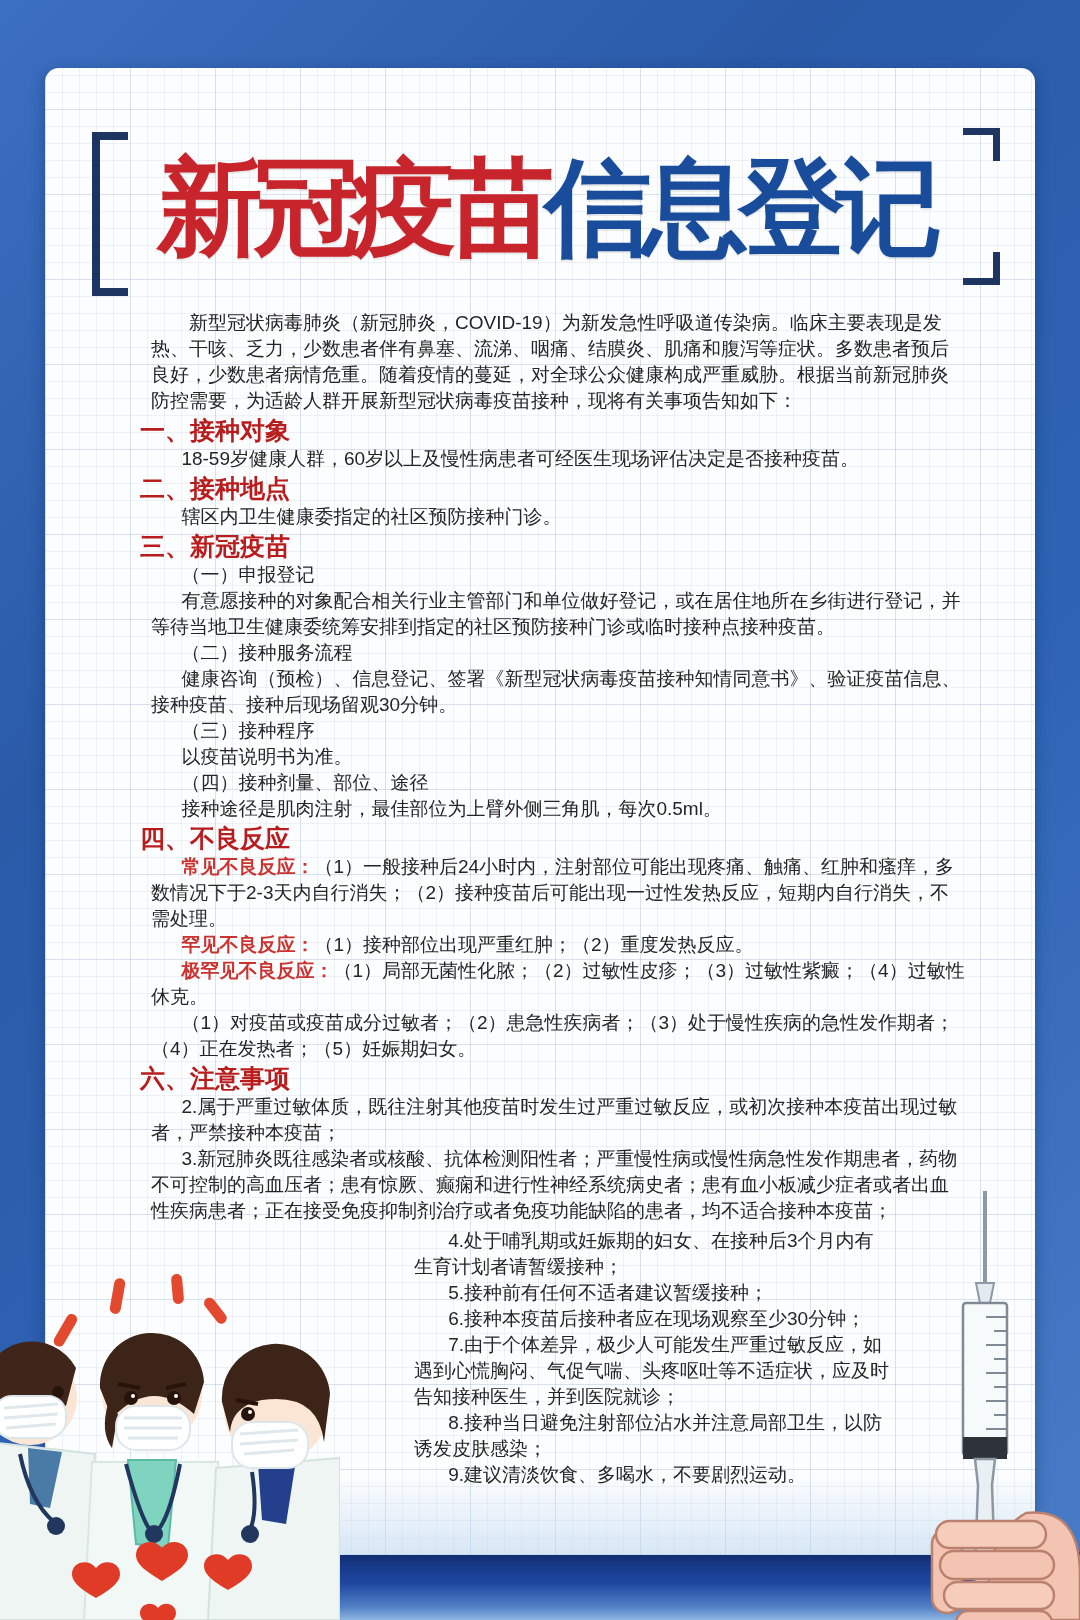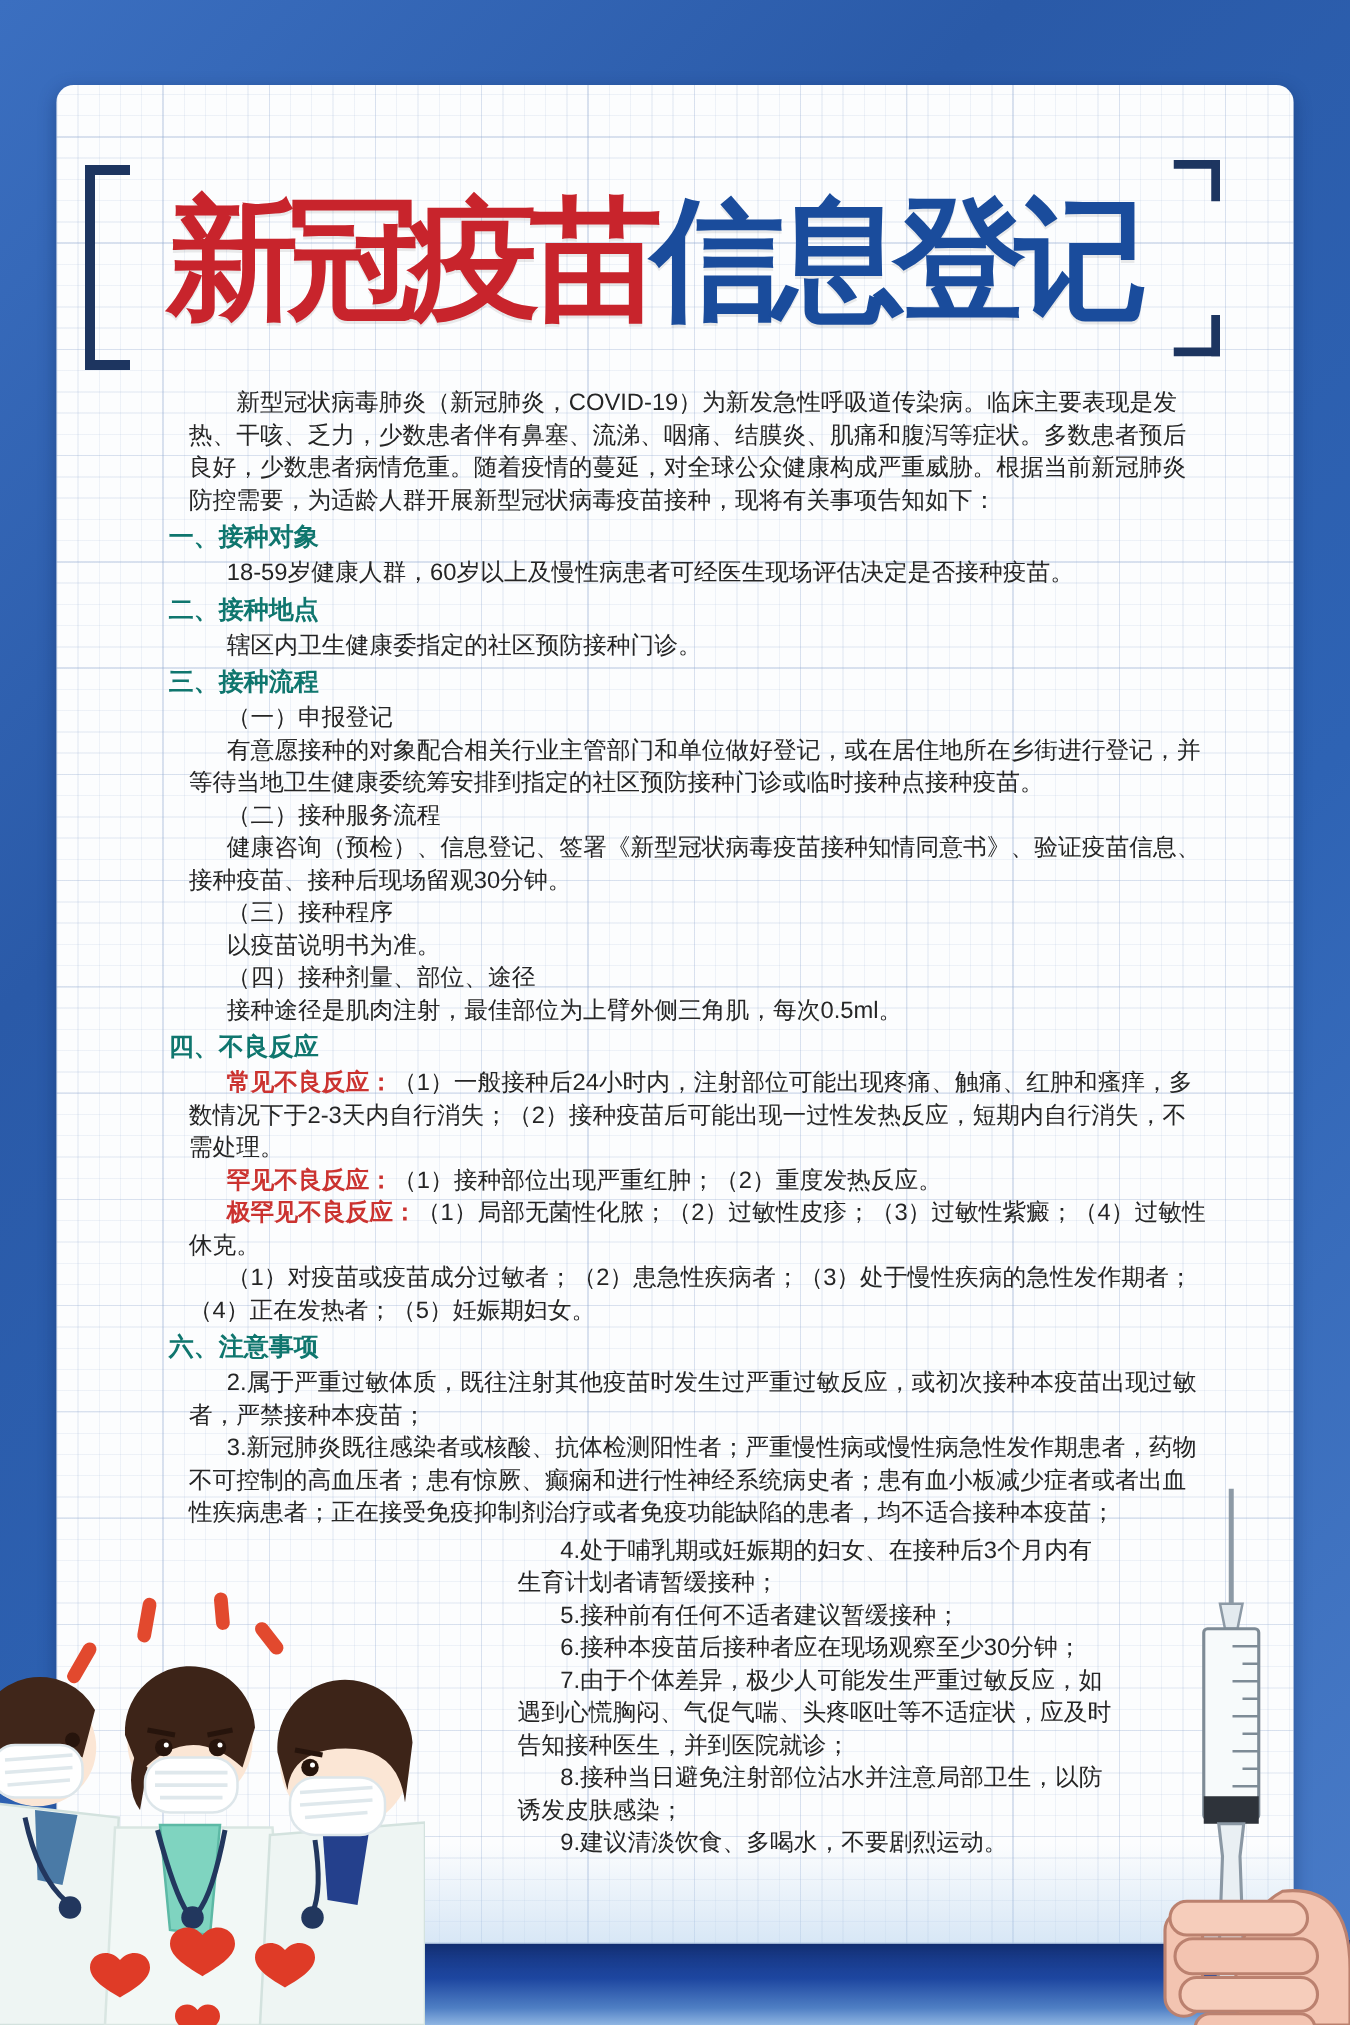--- a/index.html
+++ b/index.html
@@ -29,21 +29,21 @@
       repeating-linear-gradient(0deg,rgba(140,165,205,.22) 0 1px,transparent 1px 85px),
       repeating-linear-gradient(90deg,rgba(140,165,205,.22) 0 1px,transparent 1px 85px),
       repeating-linear-gradient(0deg,rgba(140,165,205,.13) 0 1px,transparent 1px 17px),
       repeating-linear-gradient(90deg,rgba(140,165,205,.13) 0 1px,transparent 1px 17px);
     box-shadow:0 4px 14px rgba(10,30,70,.35);
   }
   .panel::after{content:"";position:absolute;left:0;right:0;bottom:0;height:80px;
     border-radius:0 0 14px 14px;
     background:linear-gradient(180deg,rgba(190,215,240,0) 0%,rgba(185,212,238,.55) 100%);}
   
-  .title-wrap{position:absolute;left:64px;top:126px;width:920px;height:165px;}
+  .title-wrap{position:absolute;left:88px;top:126px;width:920px;height:165px;}
   .bracket-left{position:absolute;left:4px;top:6px;width:28px;height:148px;
     border-left:8px solid #1d3560;border-top:8px solid #1d3560;border-bottom:8px solid #1d3560;}
   .corner-tr{position:absolute;right:8px;top:2px;width:30px;height:26px;
     border-top:7px solid #1d3560;border-right:7px solid #1d3560;}
   .corner-br{position:absolute;right:8px;bottom:6px;width:30px;height:26px;
     border-bottom:7px solid #1d3560;border-right:7px solid #1d3560;}
   .title-text{
     position:absolute;left:34px;right:40px;top:0;height:100%;
     display:flex;align-items:center;justify-content:center;
     font-size:106px;font-weight:900;letter-spacing:-9px;white-space:nowrap;
@@ -52,22 +52,22 @@
   .t-red{color:#c8242c;}
   .t-blue{color:#1a4c9c;}
   
   .content{
     position:absolute;left:115px;top:310px;width:850px;
     font-size:19px;line-height:26px;color:#252525;
   }
   .content p{margin:0;text-indent:1.6em;padding-left:36px;}
   .content p.intro{text-indent:2em;}
   .sec{
-    margin:3px 0 2px 0;font-size:20px;line-height:27px;font-weight:bold;
-    color:#0f766e;text-indent:1em;
+    margin:3px 0 2px 0;font-size:25px;line-height:27px;font-weight:bold;
+    color:#b91c1c;text-indent:1em;
   }
   .rlabel{color:#cb3330;font-weight:bold;}
   .notes-indent{margin-left:263px;margin-right:75px;margin-top:4px;}
   .notes-indent p{text-indent:1.8em;}
   
   .doctors{position:absolute;left:0;top:1272px;width:340px;height:348px;}
   .syringe{position:absolute;left:880px;top:1185px;width:200px;height:435px;}
   svg{display:block;}
 </style>
 </head>
@@ -91,21 +91,21 @@
 
 <div class="content">
   <p class="intro">新型冠状病毒肺炎（新冠肺炎，COVID-19）为新发急性呼吸道传染病。临床主要表现是发热、干咳、乏力，少数患者伴有鼻塞、流涕、咽痛、结膜炎、肌痛和腹泻等症状。多数患者预后良好，少数患者病情危重。随着疫情的蔓延，对全球公众健康构成严重威胁。根据当前新冠肺炎防控需要，为适龄人群开展新型冠状病毒疫苗接种，现将有关事项告知如下：</p>
 
   <h3 class="sec">一、接种对象</h3>
   <p>18-59岁健康人群，60岁以上及慢性病患者可经医生现场评估决定是否接种疫苗。</p>
 
   <h3 class="sec">二、接种地点</h3>
   <p>辖区内卫生健康委指定的社区预防接种门诊。</p>
 
-  <h3 class="sec">三、接种流程</h3>
+  <h3 class="sec">三、新冠疫苗</h3>
   <p>（一）申报登记</p>
   <p>有意愿接种的对象配合相关行业主管部门和单位做好登记，或在居住地所在乡街进行登记，并等待当地卫生健康委统筹安排到指定的社区预防接种门诊或临时接种点接种疫苗。</p>
   <p>（二）接种服务流程</p>
   <p>健康咨询（预检）、信息登记、签署《新型冠状病毒疫苗接种知情同意书》、验证疫苗信息、接种疫苗、接种后现场留观30分钟。</p>
   <p>（三）接种程序</p>
   <p>以疫苗说明书为准。</p>
   <p>（四）接种剂量、部位、途径</p>
   <p>接种途径是肌肉注射，最佳部位为上臂外侧三角肌，每次0.5ml。</p>
 
   <h3 class="sec">四、不良反应</h3>

